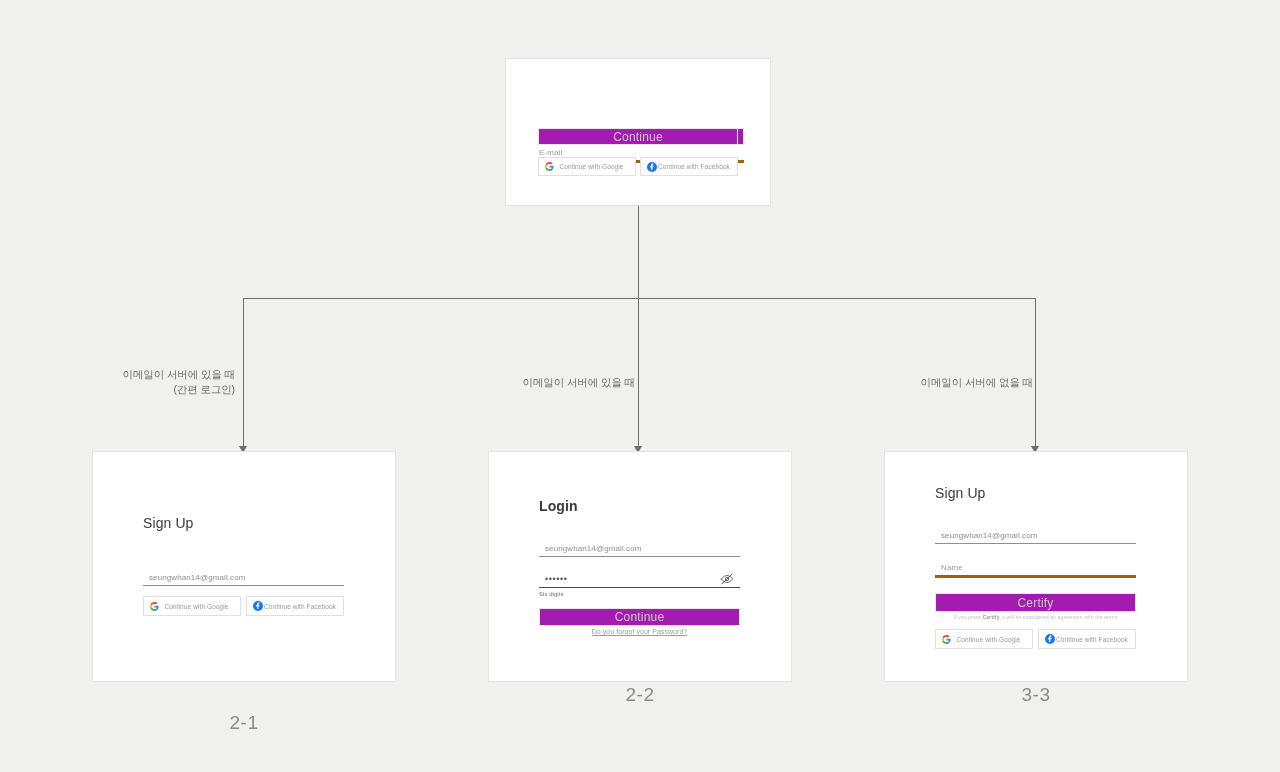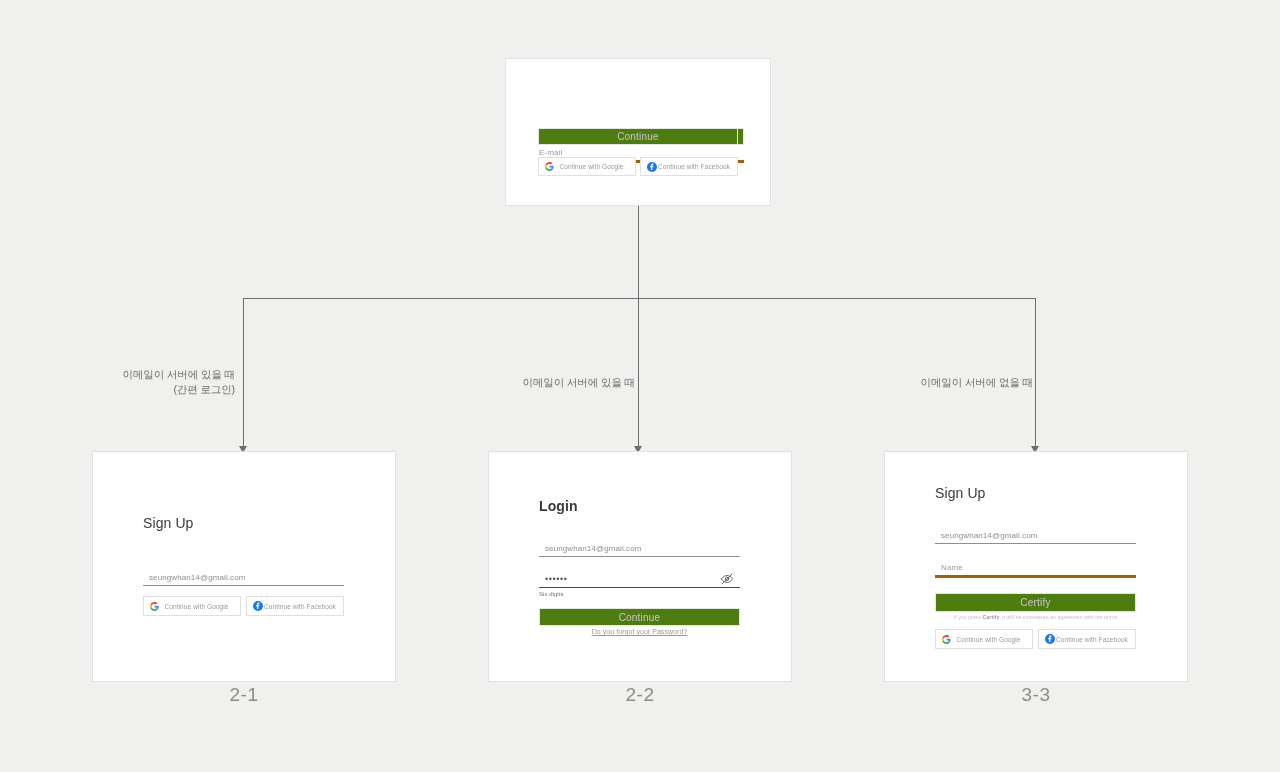--- a/index.html
+++ b/index.html
@@ -34,23 +34,23 @@
   }
   .uline span.val.filled { color: #8e8e8e; }
   .uline span.dots {
     font-size: 9px; color: #555; letter-spacing: .6px; line-height: 1;
   }
 
   
   .cta {
     position: absolute;
     border: 1px solid #e6e6e6;
-    background: #4d7c0f;
+    background: #a21caf;
     display: flex; align-items: center; justify-content: center;
-    font-size: 10px; color: #c9c9c9; letter-spacing: .2px;
+    font-size: 12px; color: #c9c9c9; letter-spacing: .2px;
   }
 
   
   .sns {
     position: absolute;
     border: 1px solid #e0e0e0;
     background: #fff;
     display: flex; align-items: center;
     padding-left: 6px;
   }
@@ -187,21 +187,21 @@
   </div>
 
   <div class="sns" style="left:246px; top:596px; width:98px; height:20px;">
     <svg width="10" height="10" viewBox="0 0 24 24">
       <circle cx="12" cy="12" r="12" fill="#1877F2"></circle>
       <path fill="#fff" d="M15.1 12.5l.4-2.8h-2.7V7.9c0-.8.4-1.5 1.6-1.5h1.2V4c0 0-1.1-.2-2.2-.2-2.2 0-3.6 1.3-3.6 3.7v2.2H7.3v2.8h2.5v6.8c.5.1 1 .1 1.5.1s1 0 1.5-.1v-6.8h2.3z"></path>
     </svg>
     <span class="lbl">Continue with Facebook</span>
   </div>
 
-  <div class="caption" style="left:194px; top:684px; width:100px;">2-1</div>
+  <div class="caption" style="left:194px; top:712px; width:100px;">2-1</div>
 
   <div class="card" style="left:488px; top:451px; width:304px; height:231px;"></div>
 
   <div class="h-title" style="left:539px; top:498px;font-weight:bold;">Login</div>
 
   <div class="uline dark" style="left:539px; top:539px; width:201px; height:18px;">
     <span class="val filled" style="padding-left:6px;">seungwhan14@gmail.com</span>
   </div>
 
   <div class="uline darker" style="left:539px; top:570px; width:201px; height:18px;">

